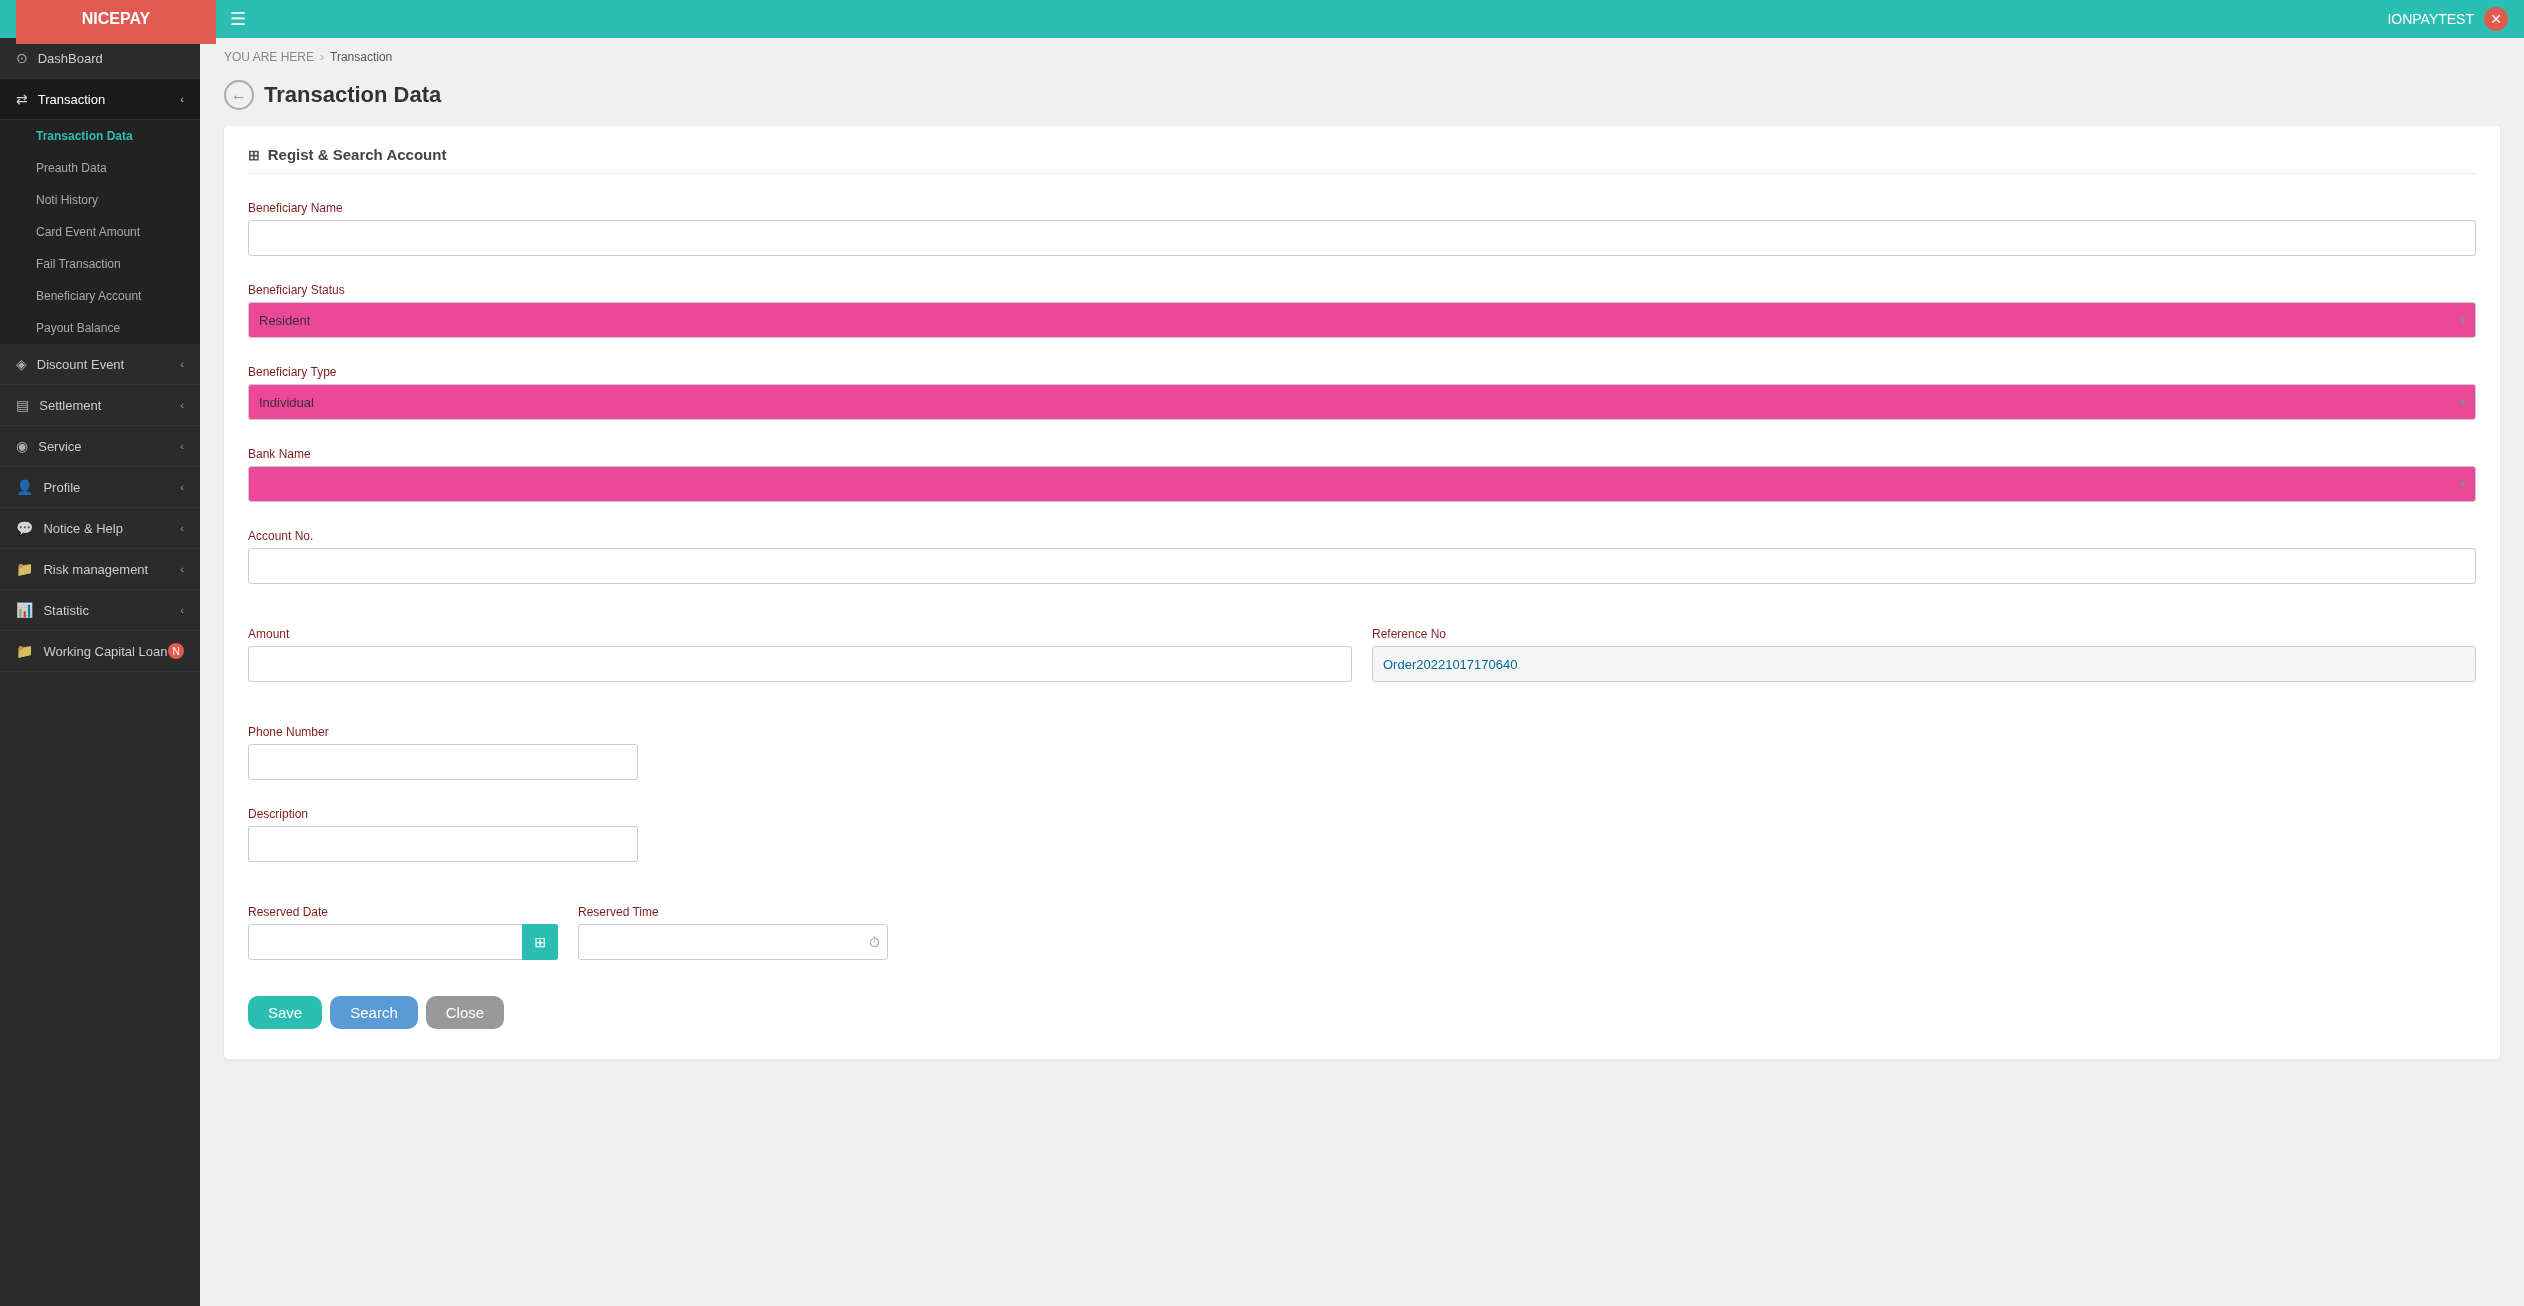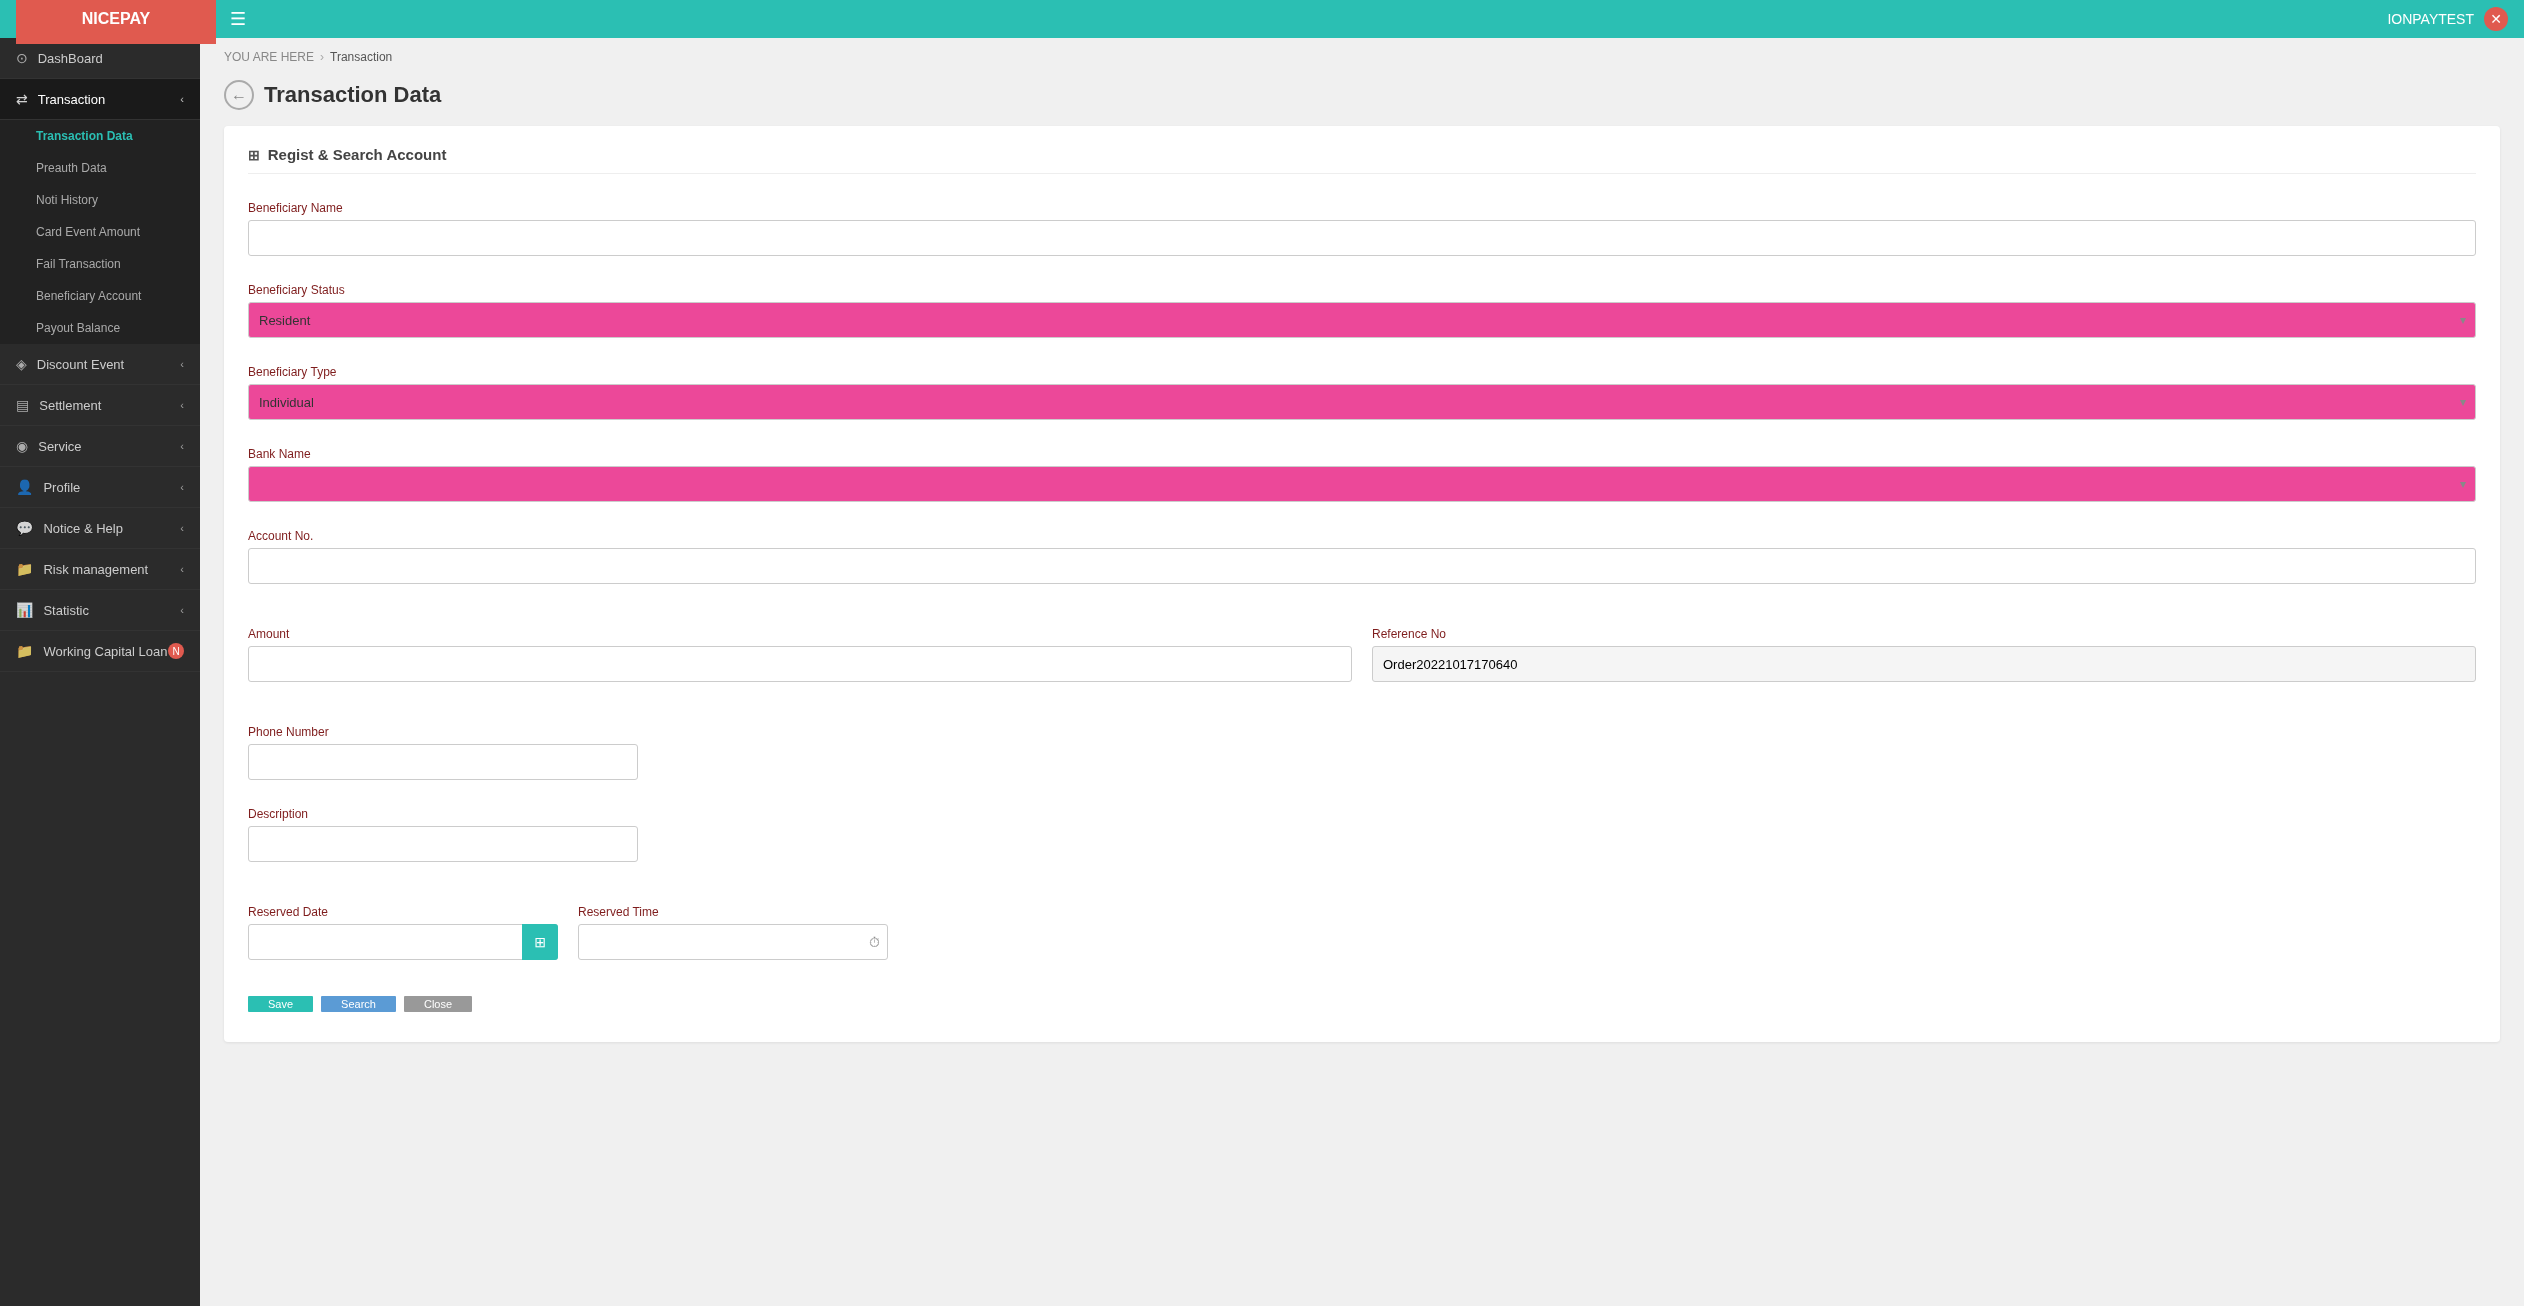--- a/index.html
+++ b/index.html
@@ -199,30 +199,30 @@
       transform: translateY(-50%);
       color: #888;
       font-size: 14px;
       pointer-events: none;
     }
     .input-with-right-icon input { padding-right: 30px; }
 
     
     .form-input-readonly {
       background: #f5f5f5;
-      color: #000000;
+      color: #0369a1;
     }
 
     
     .btn-group { display: flex; gap: 8px; margin-top: 20px; }
     .btn {
-      padding: 2px 20px;
+      padding: 8px 20px;
       border: none;
-      border-radius: 1px;
-      font-size: 11px;
+      border-radius: 10px;
+      font-size: 15px;
       cursor: pointer;
       font-weight: 500;
     }
     .btn-teal { background: #2bbfb3; color: #fff; }
     .btn-blue { background: #5b9bd5; color: #fff; }
     .btn-gray { background: #999; color: #fff; }
 
     
     ::-webkit-scrollbar { width: 6px; }
     ::-webkit-scrollbar-track { background: #f0f0f0; }

